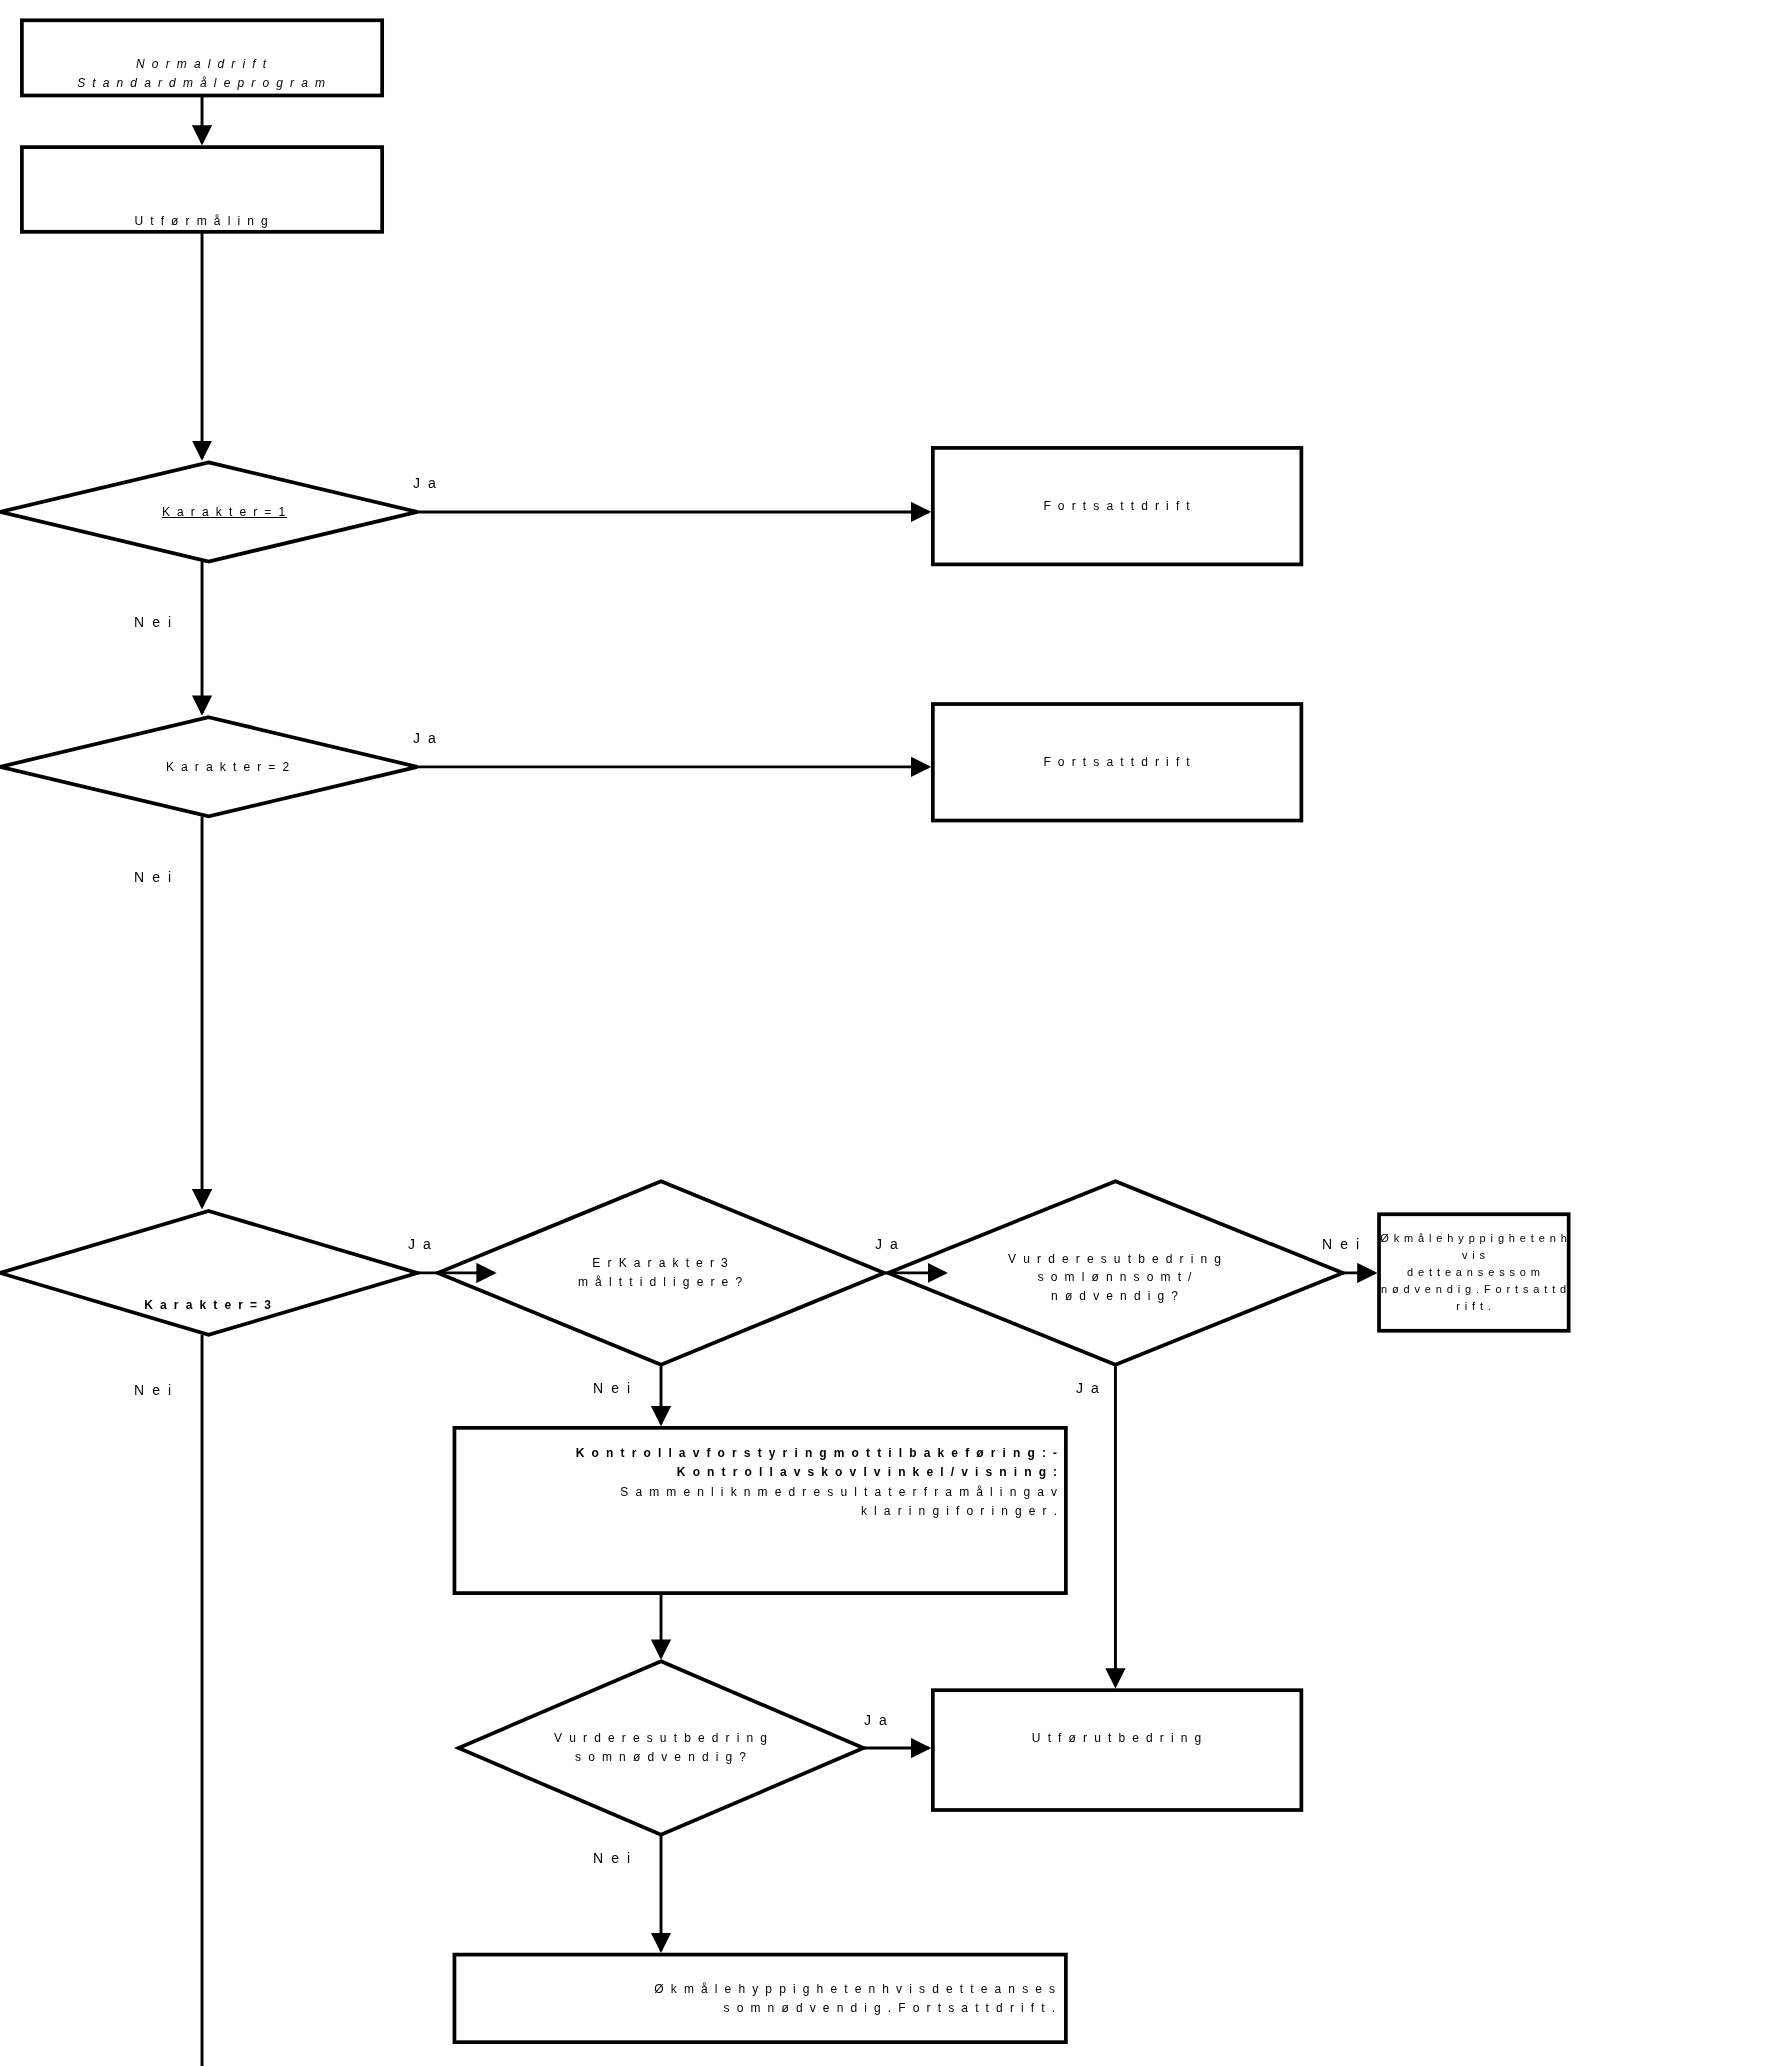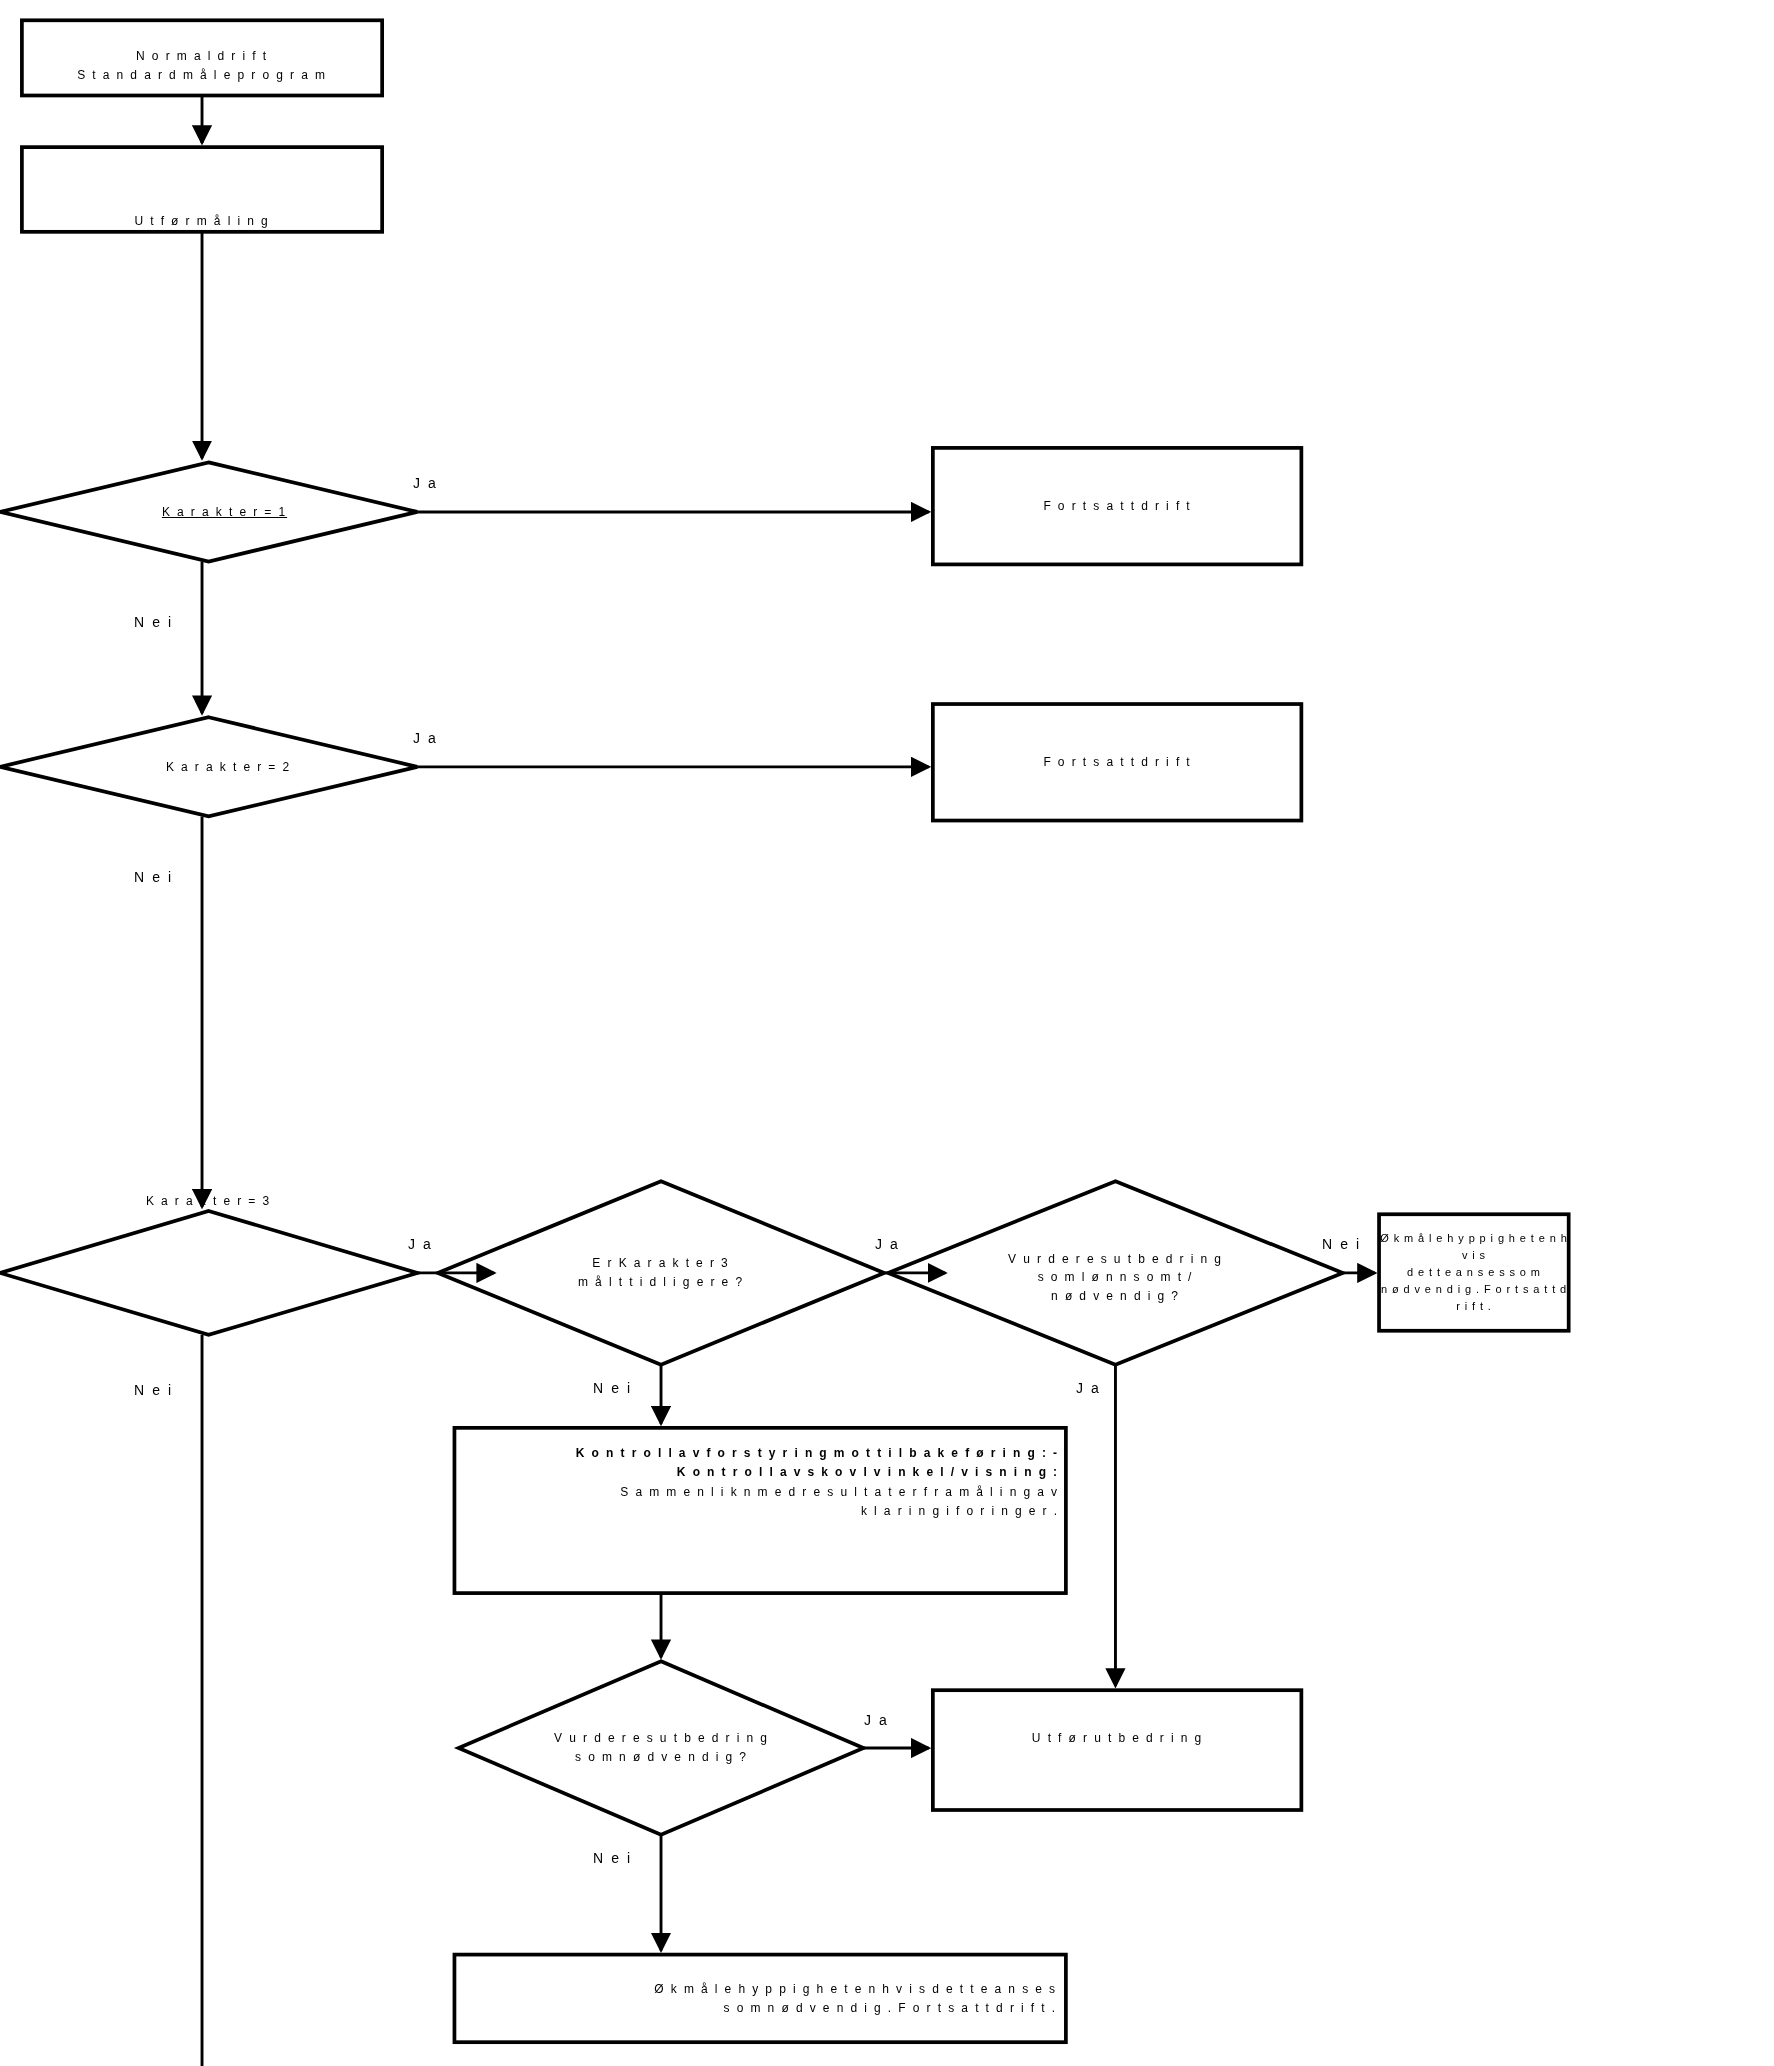--- a/index.html
+++ b/index.html
@@ -53,21 +53,21 @@
     <path d="M2140,3080 L2288,3080"></path>
     <path d="M1600,3302 L1600,3445"></path>
     <path d="M3250,3080 L3328,3080"></path>
     <path d="M2700,3302 L2700,4080"></path>
     <path d="M1600,3855 L1600,4010"></path>
     <path d="M2090,4230 L2248,4230"></path>
     <path d="M1600,4440 L1600,4720"></path>
   </g>
 </svg>
 
-<div class="txt" style="left:22px;top:28px;width:360px;height:75px;">
+<div class="txt" style="left:22px;top:36px;width:360px;height:75px;font-style:italic;">
   <span>N o r m a l d r i f t</span>
   <span>S t a n d a r d  m å l e p r o g r a m</span>
 </div>
 
 <div class="txt" style="left:22px;top:147px;width:360px;height:85px;margin-top:32px;">
   <span>U t f ø r  m å l i n g</span>
 </div>
 
 <div class="txt" style="left:16px;top:487px;width:417px;height:50px;text-decoration:underline;">
   <span>K a r a k t e r  =  1</span>
@@ -78,21 +78,21 @@
 </div>
 
 <div class="txt" style="left:0px;top:742px;width:417px;height:50px;margin-left:20px;">
   <span>K a r a k t e r  =  2</span>
 </div>
 
 <div class="txt" style="left:933px;top:704px;width:369px;height:117px;">
   <span>F o r t s a t t  d r i f t</span>
 </div>
 
-<div class="txt" style="left:0px;top:1176px;width:417px;height:50px;">
+<div class="txt" style="left:0px;top:1280px;width:417px;height:50px;font-weight:bold;">
   <span>K a r a k t e r  =  3</span>
 </div>
 
 <div class="txt" style="left:438px;top:1240px;width:446px;height:66px;">
   <span>E r  K a r a k t e r  3</span>
   <span>m å l t  t i d l i g e r e ?</span>
 </div>
 
 <div class="txt" style="left:888px;top:1236px;width:455px;height:83px;">
   <span>V u r d e r e s  u t b e d r i n g</span>

